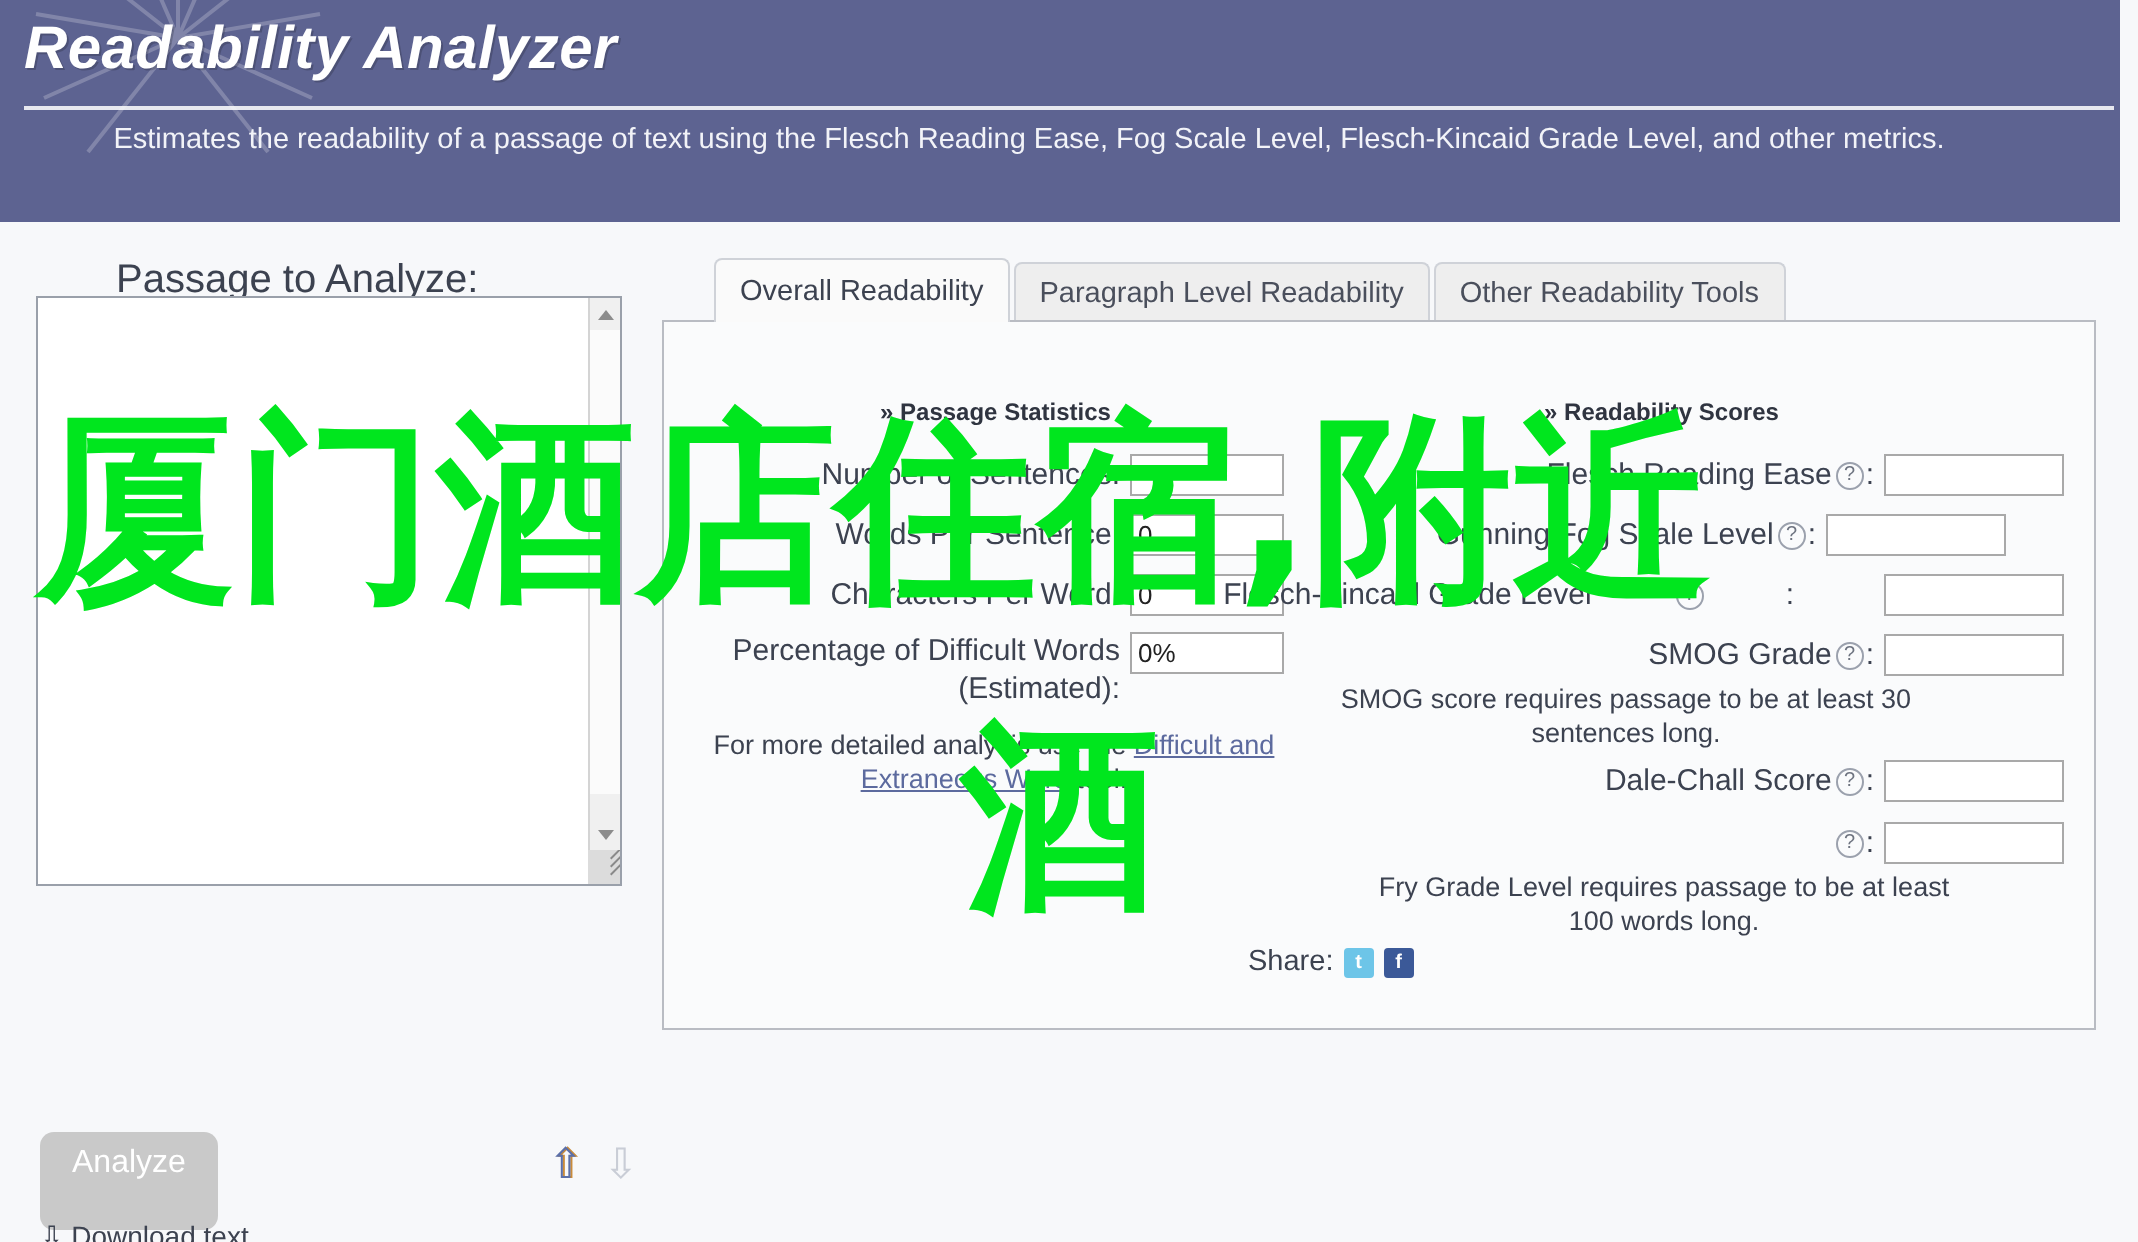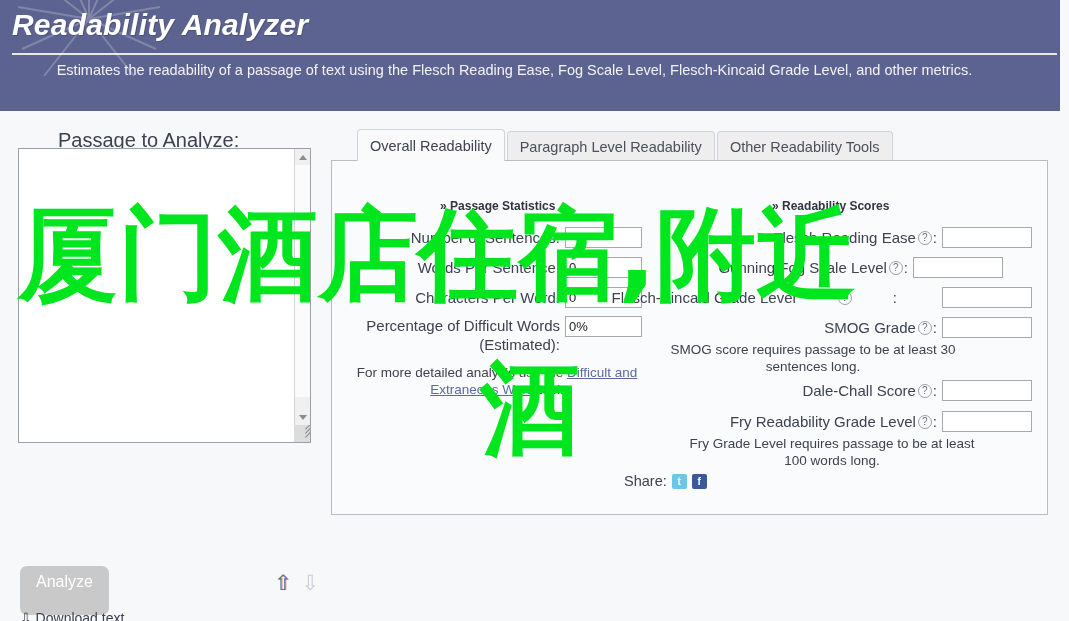--- a/index.html
+++ b/index.html
@@ -364,21 +364,20 @@
   <div class="note" style="left:336px; top:180px; width:290px;">SMOG score requires passage to be at least 30 sentences long.</div>
 
   <div class="field-row" style="left:340px; top:219px; width:360px; justify-content:flex-end;">
     <span class="field-label">Dale-Chall Score</span>
     <span class="help-icon">?</span>
     <span class="field-label">:</span>
     <input class="field-input" style="width: 90px; margin-left: 5px;" value="">
   </div>
 
   <div class="field-row" style="left:340px; top:250px; width:360px; justify-content:flex-end;">
-    <span class="field-label">Fry Readability Grade Level</span>
     <span class="help-icon">?</span>
     <span class="field-label">:</span>
     <input class="field-input" style="width: 90px; margin-left: 5px;" value="">
   </div>
 
   <div class="note" style="left:355px; top:274px; width:290px;">Fry Grade Level requires passage to be at least 100 words long.</div>
 
   <div class="share-row">
     <span class="share-label">Share:</span>
     <span class="sicon tw">t</span>

